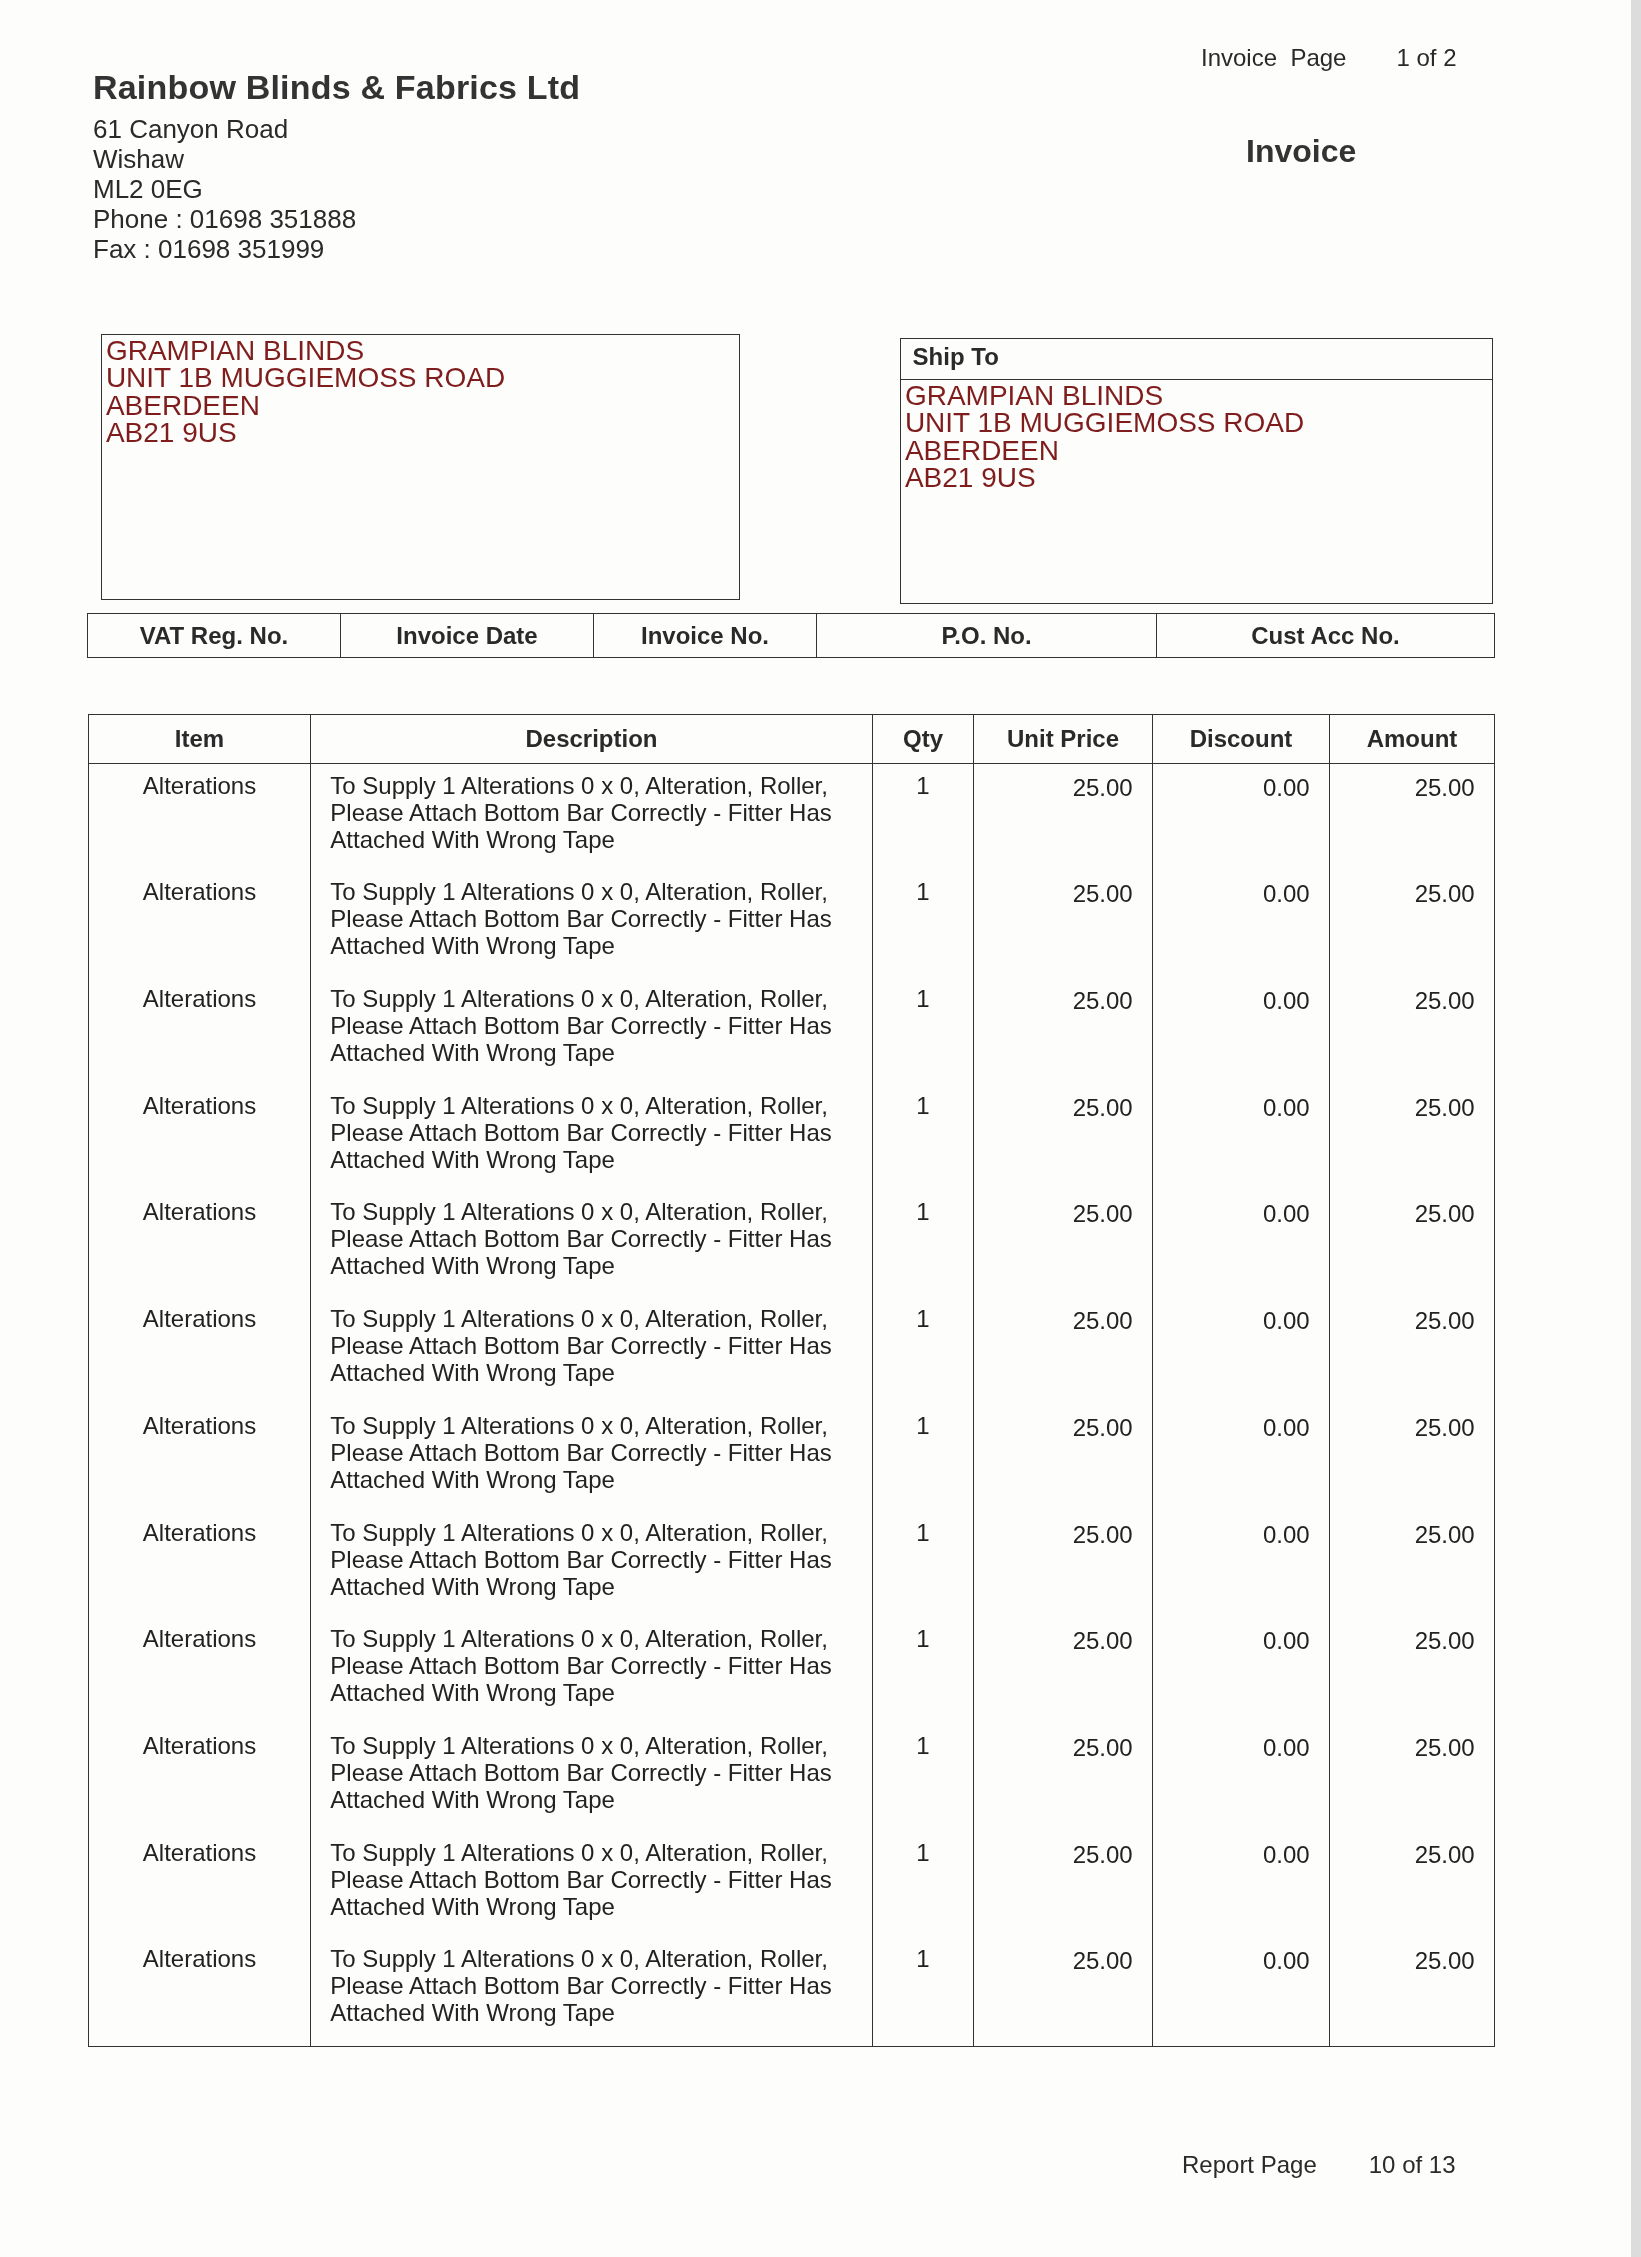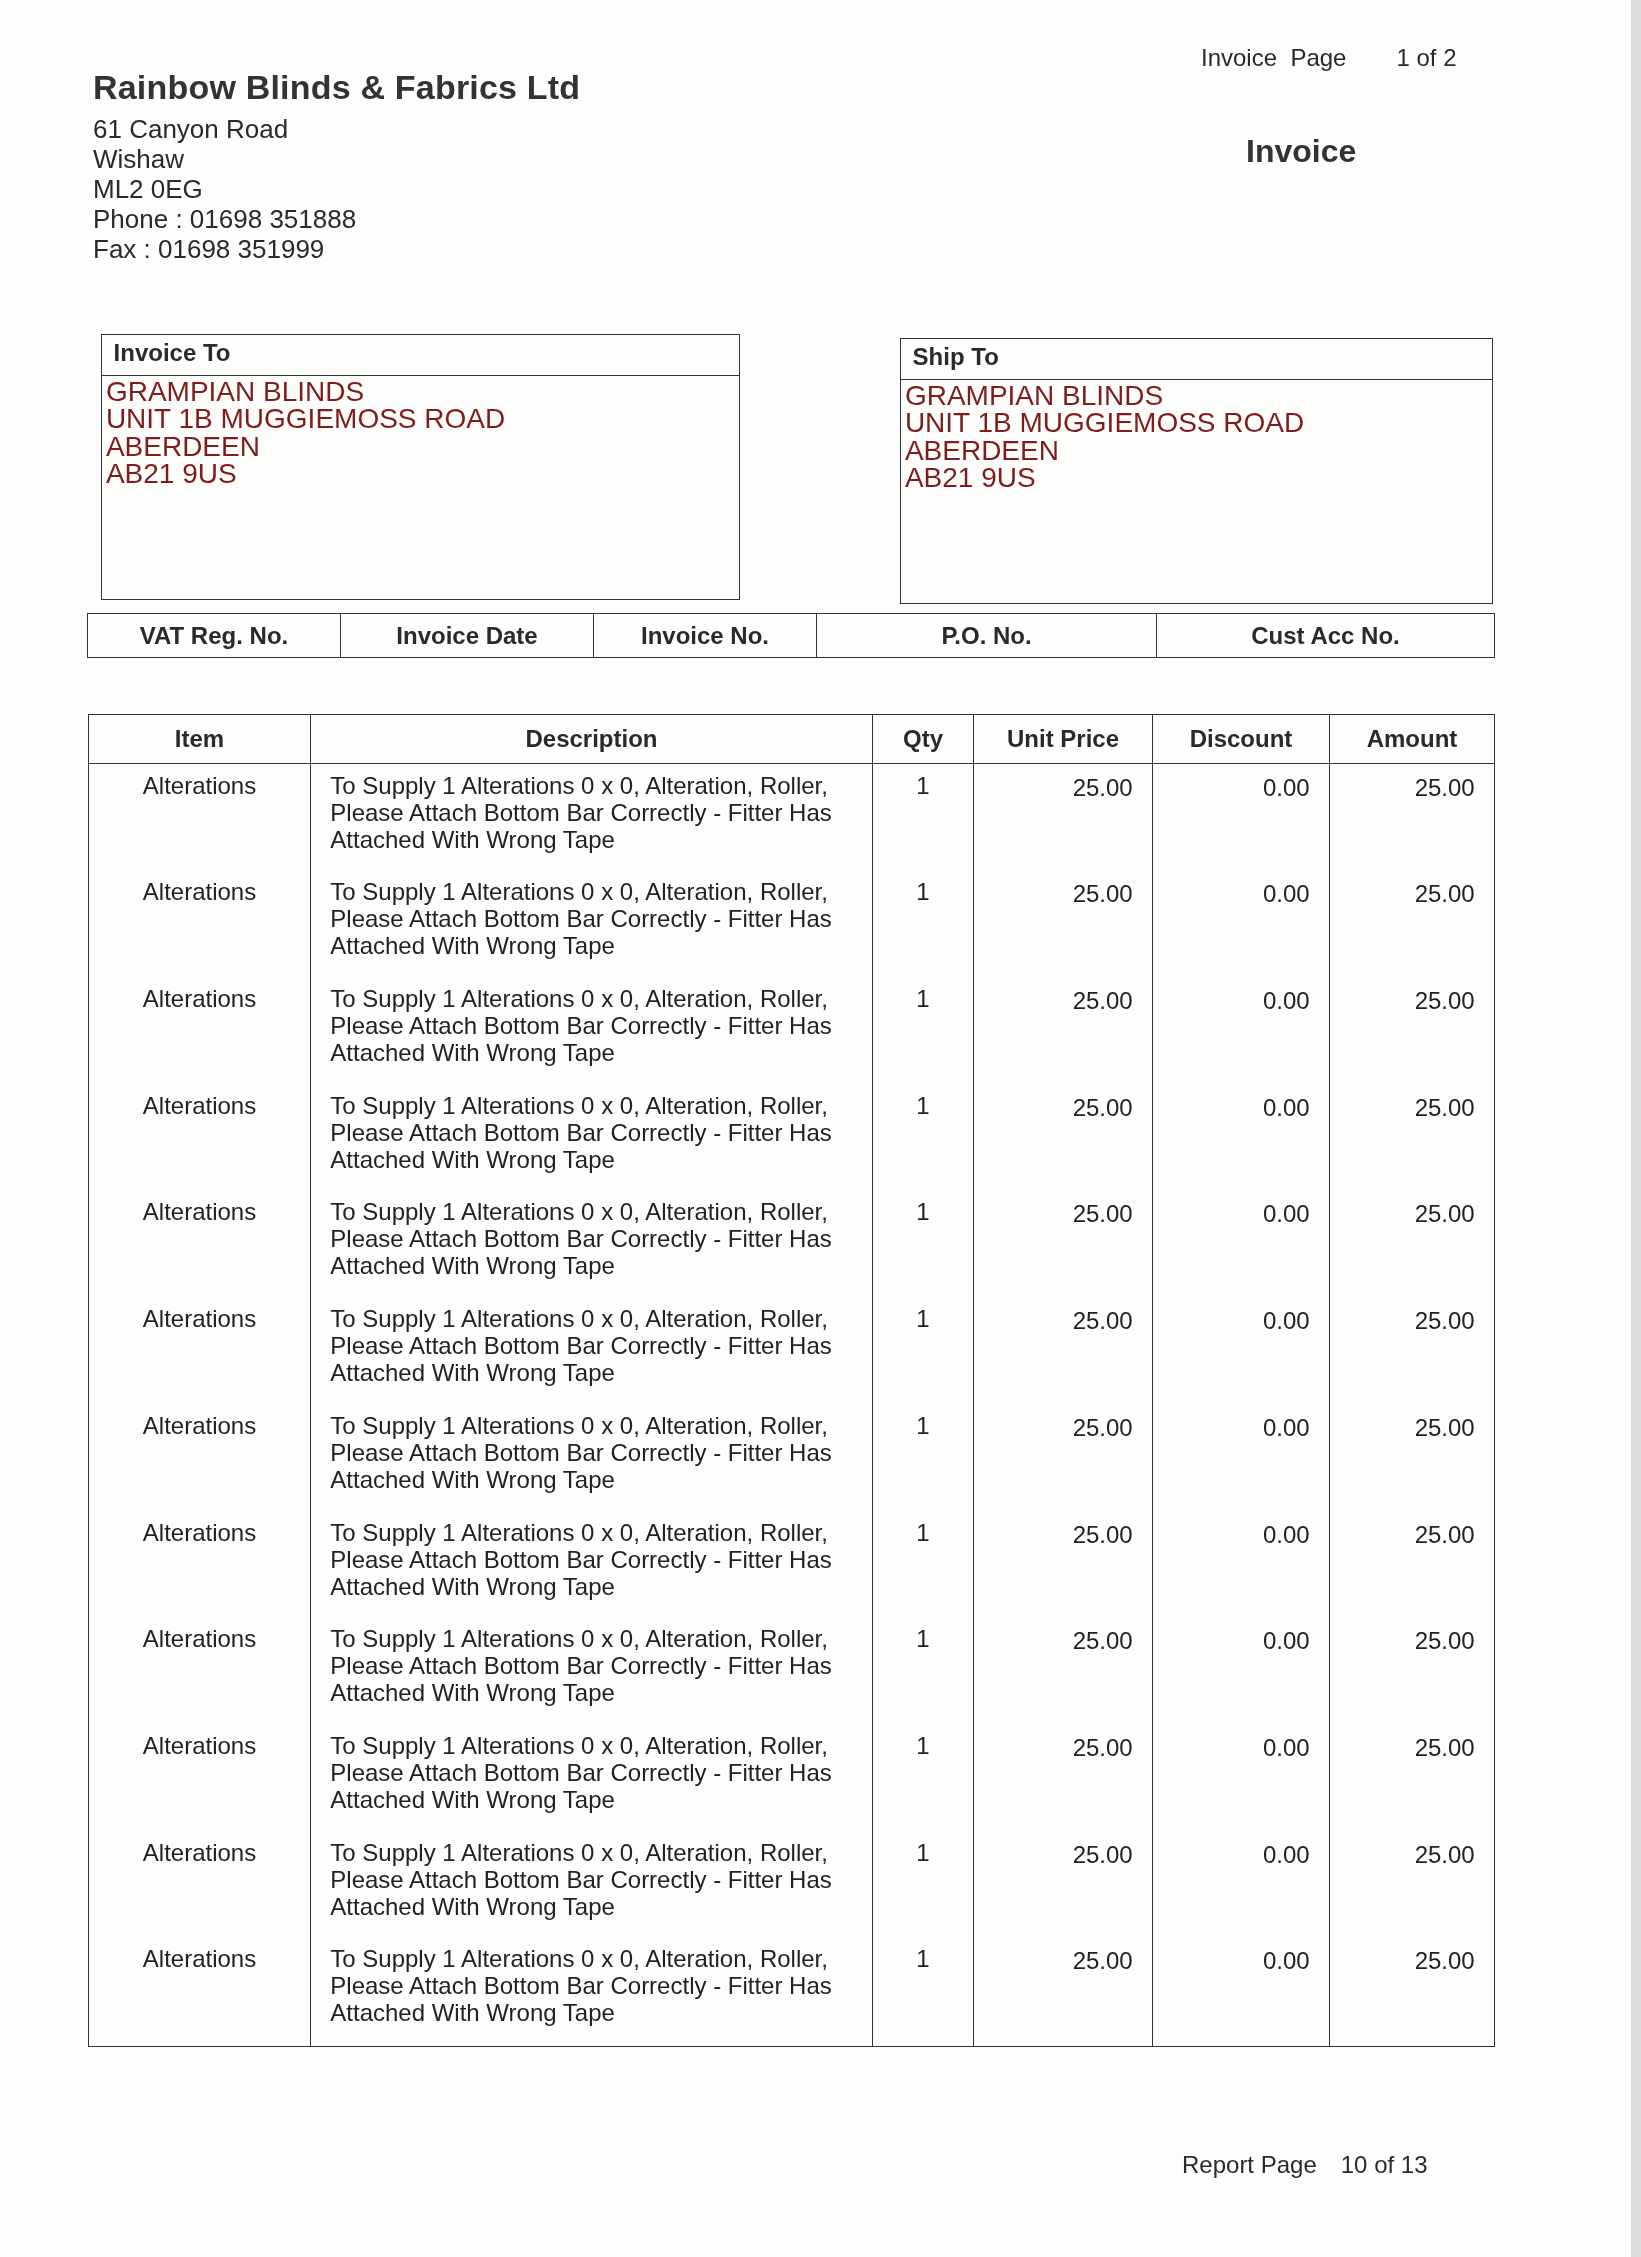--- a/index.html
+++ b/index.html
@@ -35,21 +35,21 @@
   .items-table td { border-left: 1.9px solid #333; border-right: 1.9px solid #333; vertical-align: top; font-size: 24px; color: #222; }
   .items-table tr.filler td { border-bottom: 1.9px solid #333; }
   .items-table tr.item-row td { height: 97px; }
   .c-item { text-align: center; padding-top: 7.7px; }
   .c-desc { padding: 7.7px 9.7px 0 19.3px; line-height: 27px; }
   .c-qty { text-align: center; padding-top: 7.7px; }
   .c-num { text-align: right; padding: 9.7px 19.3px 0 0; }
   .c-amount { text-align: right; padding: 9.7px 19.3px 0 0; }
 
   .footer-page { left: 1182px; top: 2151px; font-size: 24px; color: #2a2a2a; white-space: nowrap; }
-  .footer-page .num { margin-left: 24px; }
+  .footer-page .num { margin-left: 52px; }
 </style>
 </head>
 <body>
 
 <div class="right-edge"></div>
 
 <div class="abs company-name">Rainbow Blinds &amp; Fabrics Ltd</div>
 <div class="abs company-lines">
   <div>61 Canyon Road</div>
   <div>Wishaw</div>
@@ -57,21 +57,20 @@
   <div>Phone : 01698 351888</div>
   <div>Fax : 01698 351999</div>
 </div>
 
 <div class="abs page-info">
   <span style="white-space:pre">Invoice  Page</span><span class="num">1 of 2</span>
 </div>
 <div class="abs doc-title">Invoice</div>
 
 <div class="abs addr-box invoice-to">
-  <div class="hdr">Invoice To</div>
   <div class="body">
     <div>GRAMPIAN BLINDS</div>
     <div>UNIT 1B MUGGIEMOSS ROAD</div>
     <div>ABERDEEN</div>
     <div>AB21 9US</div>
   </div>
 </div>
 
 <div class="abs addr-box ship-to">
   <div class="hdr">Ship To</div>

